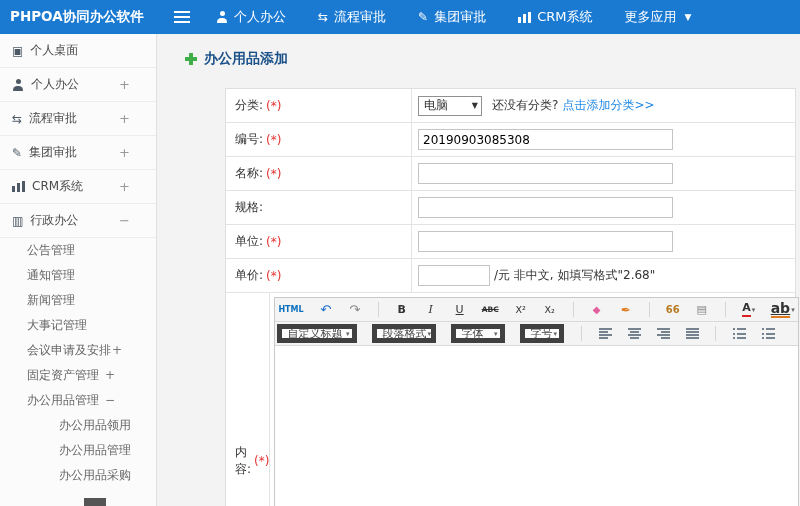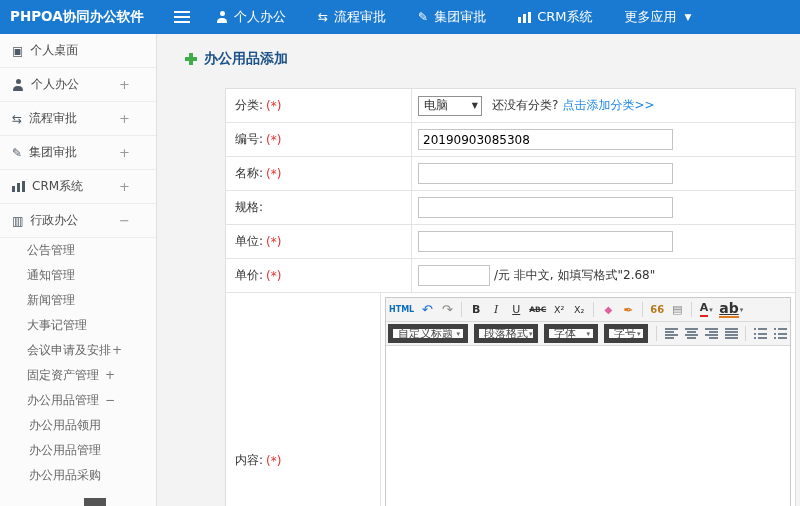--- a/index.html
+++ b/index.html
@@ -46,21 +46,21 @@
   }
   .side-item {
     height: 34px; display: flex; align-items: center; justify-content: space-between;
     padding: 0 26px 0 12px; border-bottom: 1px solid #ededed;
     color: #4a4a4a; cursor: pointer;
   }
   .si-left { display: flex; align-items: center; gap: 7px; }
   .sicon { color: #4d5a66; font-size: 12px; line-height: 1; }
   .expand { color: #999; font-size: 13px; }
   .sub-item { height: 25px; line-height: 25px; padding-left: 27px; color: #666; cursor: pointer; white-space: nowrap; }
-  .sub2 { padding-left: 29px; font-family: Liberation Serif, serif; }
+  .sub2 { padding-left: 59px; font-family: Liberation Serif, serif; }
   .sub-expand { margin-left: 6px; color: #777; }
   .sub-expand.tight { margin-left: 1px; }
   .scroll-thumb { position: absolute; left: 84px; bottom: 0; width: 22px; height: 8px; background: #555; }
 
   
   .main { position: absolute; left: 157px; right: 0; top: 34px; bottom: 0; background: #f3f3f3; overflow: hidden; }
   .title-row { position: absolute; left: 28px; top: 16px; display: flex; align-items: center; gap: 7px; }
   .i-plus { display: inline-block; width: 12px; height: 12px;
     background:
       linear-gradient(#3fae49,#3fae49) 50% 0/4px 12px no-repeat,
@@ -77,21 +77,21 @@
 
   .text-input { width: 255px; height: 21px; border: 1px solid #c4c4c4; background: #fff; font-size: 12px; padding: 0 4px; font-family: inherit; }
   .price-input { width: 72px; }
   .fake-select { width: 64px; height: 20px; border: 1px solid #919191; background: #fff; display: flex; align-items: center; justify-content: space-between; padding: 0 3px 0 5px; cursor: pointer; }
   .sel-caret { font-size: 8px; color: #333; }
   .hint { margin-left: 6px; color: #333; }
   .link { color: #1d87e4; cursor: pointer; text-decoration: none; }
 
   
   .editor { flex: 1; border: 1px solid #c9c9c9; background: #fff; }
-  .toolbar { display: flex; align-items: center; height: 24px; padding: 0 2px; gap: 4px; background: #f4f4f4; border-bottom: 1px solid #d9d9d9; overflow: hidden; white-space: nowrap; }
+  .toolbar { display: flex; align-items: center; height: 24px; padding: 0 2px; gap: 13px; background: #f4f4f4; border-bottom: 1px solid #d9d9d9; overflow: hidden; white-space: nowrap; }
   .tbtn { min-width: 16px; height: 18px; display: inline-flex; align-items: center; justify-content: center; font-size: 11px; color: #333; padding: 0 1px; border-radius: 2px; cursor: pointer; }
   .tsep { width: 1px; height: 15px; background: #d5d5d5; margin: 0 2px; }
   .t-html { font-size: 8px; font-weight: bold; color: #0a6ebd; }
   .t-undo { color: #1e6fd0; font-size: 13px; }
   .t-redo { color: #8a8a8a; font-size: 13px; }
   .t-b { font-weight: bold; }
   .t-i { font-style: italic; font-family: "DejaVu Serif", serif; }
   .t-u { text-decoration: underline; }
   .t-abc { font-size: 7.5px; font-weight: bold; text-decoration: line-through; }
   .t-sup, .t-sub { font-size: 9.5px; }

